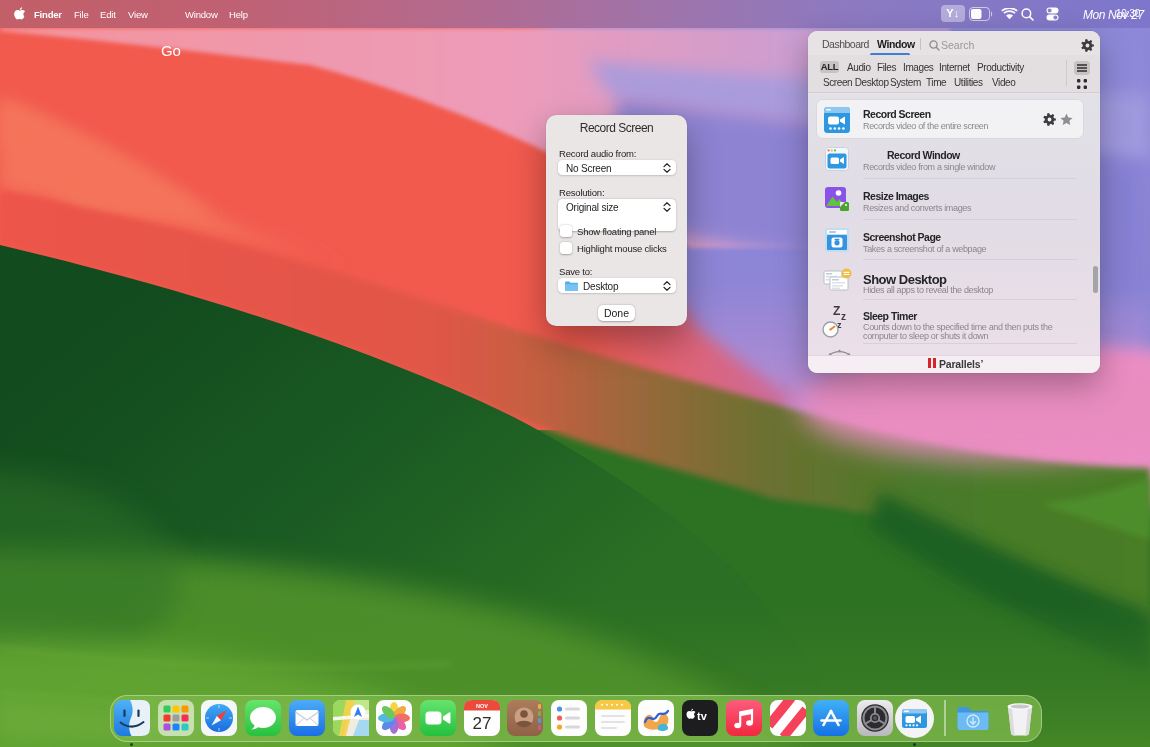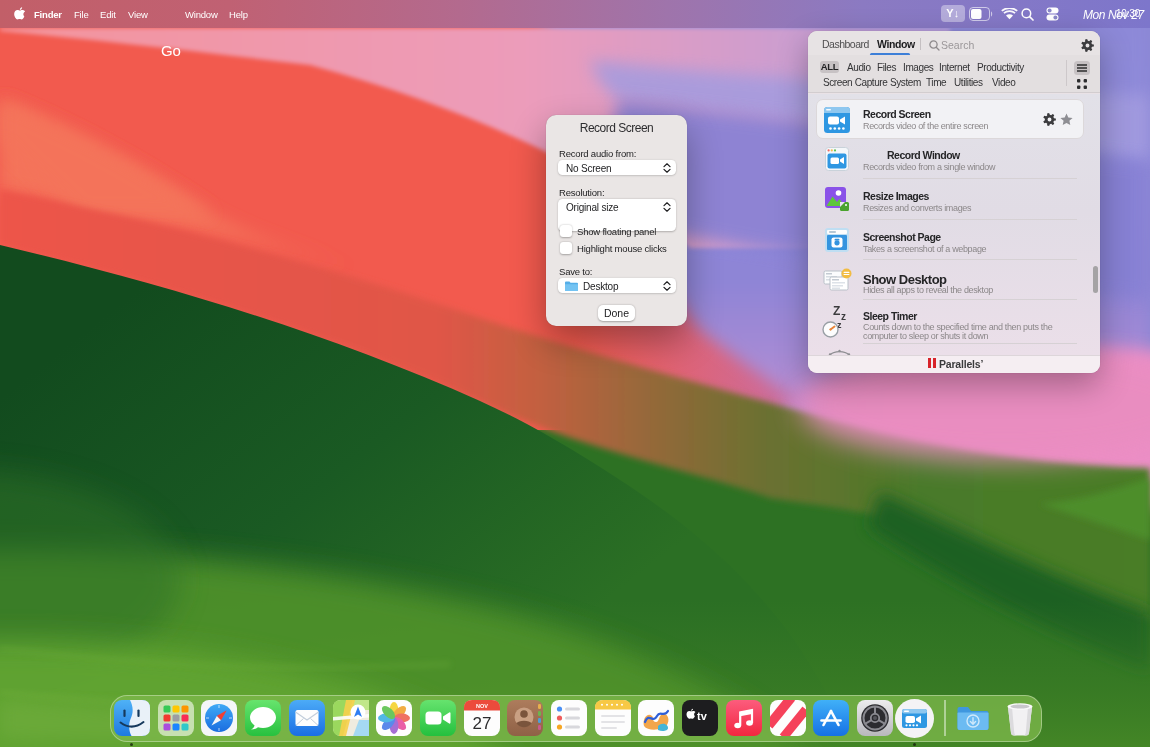--- a/index.html
+++ b/index.html
@@ -468,21 +468,21 @@
       <path d="M13.81,5.90 A6.9,6.9 0 0 1 13.81,8.10 L11.78,8.48 A5.0,5.0 0 0 1 11.13,9.81 L12.11,11.64 A6.9,6.9 0 0 1 10.39,13.01 L8.82,11.66 A5.0,5.0 0 0 1 7.38,11.99 L6.56,13.89 A6.9,6.9 0 0 1 4.41,13.40 L4.50,11.33 A5.0,5.0 0 0 1 3.34,10.40 L1.34,10.95 A6.9,6.9 0 0 1 0.39,8.97 L2.06,7.74 A5.0,5.0 0 0 1 2.06,6.26 L0.39,5.03 A6.9,6.9 0 0 1 1.34,3.05 L3.34,3.60 A5.0,5.0 0 0 1 4.50,2.67 L4.41,0.60 A6.9,6.9 0 0 1 6.56,0.11 L7.38,2.01 A5.0,5.0 0 0 1 8.82,2.34 L10.39,0.99 A6.9,6.9 0 0 1 12.11,2.36 L11.13,4.19 A5.0,5.0 0 0 1 11.78,5.52 Z M9.10,7.00 A2.1,2.1 0 1 0 4.90,7.00 A2.1,2.1 0 1 0 9.10,7.00 Z" fill="#3c3c3e" fill-rule="evenodd"></path>
     </svg>
 
     <div class="abs" style="left:0;top:24px;width:292px;height:38px;background:#e3dfe0;border-bottom:1px solid #d2cdcf;"></div>
     <div class="abs" style="left:12px;top:29.5px;width:19px;height:12px;background:#c7c2c4;border-radius:3px;font-size:9.5px;font-weight:bold;letter-spacing:-0.3px;color:#232325;text-align:center;line-height:12.5px;">ALL</div>
     <div class="abs" style="left:39px;top:31px;font-size:10px;letter-spacing:-0.4px;color:#343436;">Audio</div>
     <div class="abs" style="left:69px;top:31px;font-size:10px;letter-spacing:-0.4px;color:#343436;">Files</div>
     <div class="abs" style="left:95px;top:31px;font-size:10px;letter-spacing:-0.4px;color:#343436;">Images</div>
     <div class="abs" style="left:131px;top:31px;font-size:10px;letter-spacing:-0.4px;color:#343436;">Internet</div>
     <div class="abs" style="left:169px;top:31px;font-size:10px;letter-spacing:-0.4px;color:#343436;">Productivity</div>
-    <div class="abs" style="left:15px;top:46px;font-size:10px;letter-spacing:-0.4px;color:#343436;">Screen Capture</div>
+    <div class="abs" style="left:15px;top:46px;font-size:10px;letter-spacing:-0.4px;color:#343436;">Screen Desktop</div>
     <div class="abs" style="left:82px;top:46px;font-size:10px;letter-spacing:-0.4px;color:#343436;">System</div>
     <div class="abs" style="left:118px;top:46px;font-size:10px;letter-spacing:-0.4px;color:#343436;">Time</div>
     <div class="abs" style="left:146px;top:46px;font-size:10px;letter-spacing:-0.4px;color:#343436;">Utilities</div>
     <div class="abs" style="left:184px;top:46px;font-size:10px;letter-spacing:-0.4px;color:#343436;">Video</div>
     <div class="abs" style="left:258px;top:29px;width:1px;height:26px;background:#cdc8ca;"></div>
     <div class="abs" style="left:266px;top:30px;width:16px;height:14px;background:#c7c2c4;border-radius:3.5px;"></div>
     <svg class="abs" style="left:269px;top:33px" width="10" height="8" viewBox="0 0 10 8">
       <g stroke="#2c2c2e" stroke-width="1.4">
           <line x1="0" y1="1" x2="10" y2="1"></line>
           <line x1="0" y1="4" x2="10" y2="4"></line>

